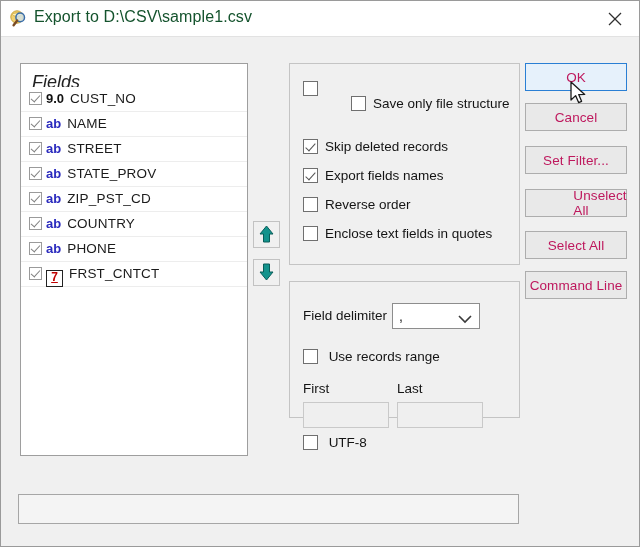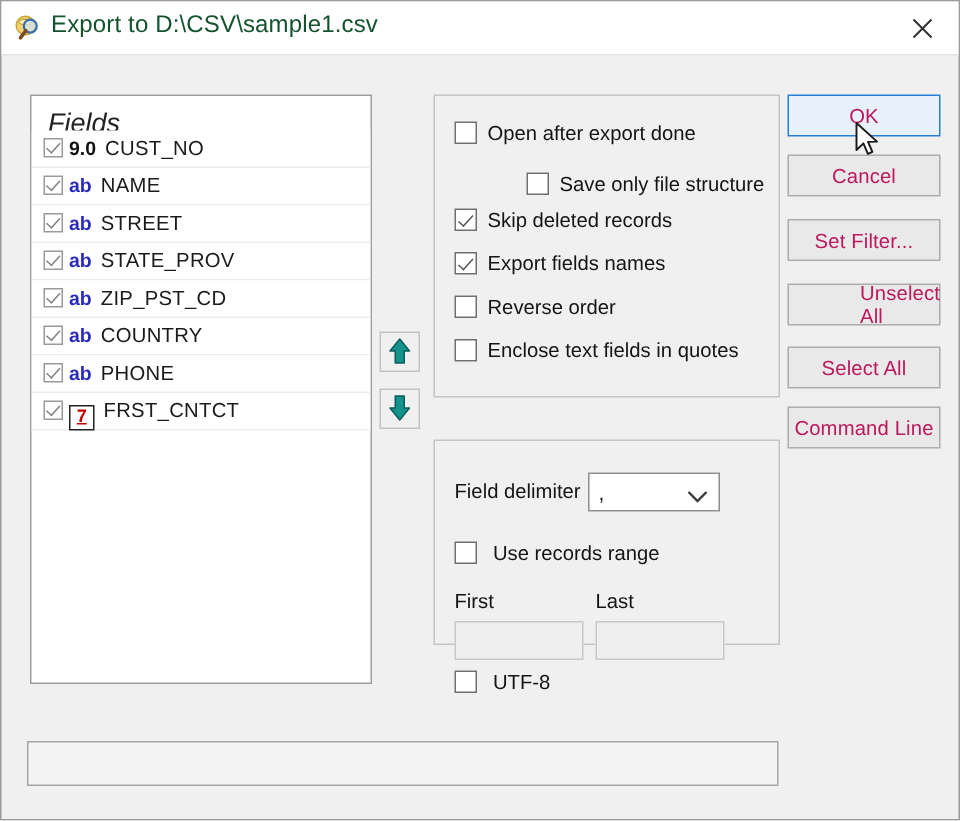--- a/index.html
+++ b/index.html
@@ -46,21 +46,21 @@
   
   .arrow-btn{position:absolute;width:27px;height:27px;background:#f0f0f0;
              border:1px solid #c2c2c2;box-sizing:border-box;cursor:default;}
   .arrow-btn.up{left:252px;top:220px;}
   .arrow-btn.down{left:252px;top:258px;}
 
   
   .group{position:absolute;background:#f0f0f0;border:1px solid #c4c4c4;
          box-sizing:border-box;}
   .grp-options{left:288px;top:62px;width:231px;height:202px;}
-  .grp-delim{left:288px;top:292px;width:231px;height:137px;}
+  .grp-delim{left:288px;top:280px;width:231px;height:137px;}
 
   .opt-row{position:absolute;left:13px;white-space:nowrap;}
   .opt-cbx{display:inline-block;width:15px;height:15px;border:1px solid #6f6f6f;
        background:#fff;vertical-align:-3px;position:relative;box-sizing:border-box;}
   .opt-cbx.on:after{content:"";position:absolute;left:4px;top:1px;width:4px;height:9px;
        border:solid #555;border-width:0 1.7px 1.7px 0;transform:rotate(42deg);}
   .opt-label{margin-left:7px;font-size:13.5px;color:#141414;}
 
   .dl-label{position:absolute;font-size:13.5px;color:#141414;}
   .combo{position:absolute;left:102px;top:21px;width:88px;height:26px;
@@ -127,22 +127,22 @@
       <path d="M12.5 4 L19 12 L15.5 12 L15.5 20 L9.5 20 L9.5 12 L6 12 Z" fill="#13938c" stroke="#0a5d59" stroke-width="1" stroke-linejoin="round"></path>
     </svg>
   </div>
   <div class="arrow-btn down">
     <svg width="25" height="25" viewBox="0 0 25 25">
       <path d="M12.5 20 L19 12 L15.5 12 L15.5 4 L9.5 4 L9.5 12 L6 12 Z" fill="#13938c" stroke="#0a5d59" stroke-width="1" stroke-linejoin="round"></path>
     </svg>
   </div>
 
   <div class="group grp-options" id="options-group">
-      <div class="opt-row" style="top: 17px;"><span class="opt-cbx"></span><span class="opt-label">Open after export done</span></div>
-      <div class="opt-row" style="top: 51px; padding-left: 48px;"><span class="opt-cbx"></span><span class="opt-label">Save only file structure</span></div>
+      <div class="opt-row" style="top: 17px;"><span class="opt-cbx"></span></div>
+      <div class="opt-row" style="top: 32px; padding-left: 48px;"><span class="opt-cbx"></span><span class="opt-label">Save only file structure</span></div>
       <div class="opt-row" style="top: 75px;"><span class="opt-cbx on"></span><span class="opt-label">Skip deleted records</span></div>
       <div class="opt-row" style="top: 104px;"><span class="opt-cbx on"></span><span class="opt-label">Export fields names</span></div>
       <div class="opt-row" style="top: 133px;"><span class="opt-cbx"></span><span class="opt-label">Reverse order</span></div>
       <div class="opt-row" style="top: 162px;"><span class="opt-cbx"></span><span class="opt-label">Enclose text fields in quotes</span></div>
     </div>
 
   <div class="group grp-delim">
     <div class="dl-label" style="left:13px;top:26px;">Field delimiter</div>
     <div class="combo">
       <span class="combo-val">,</span>

